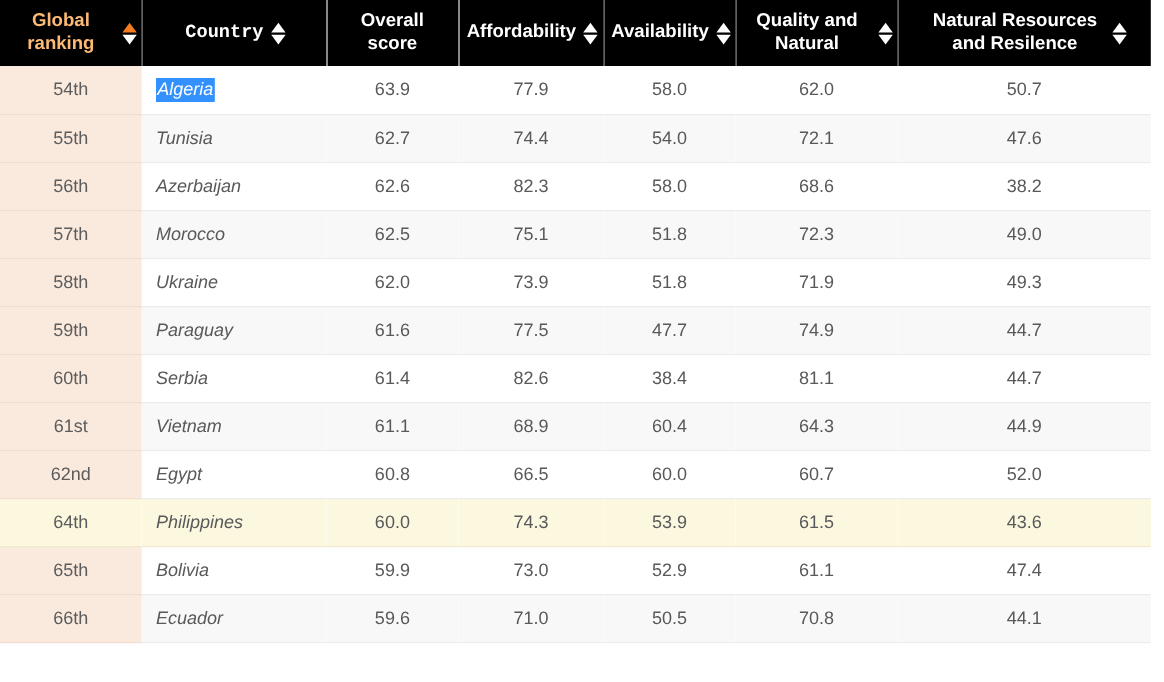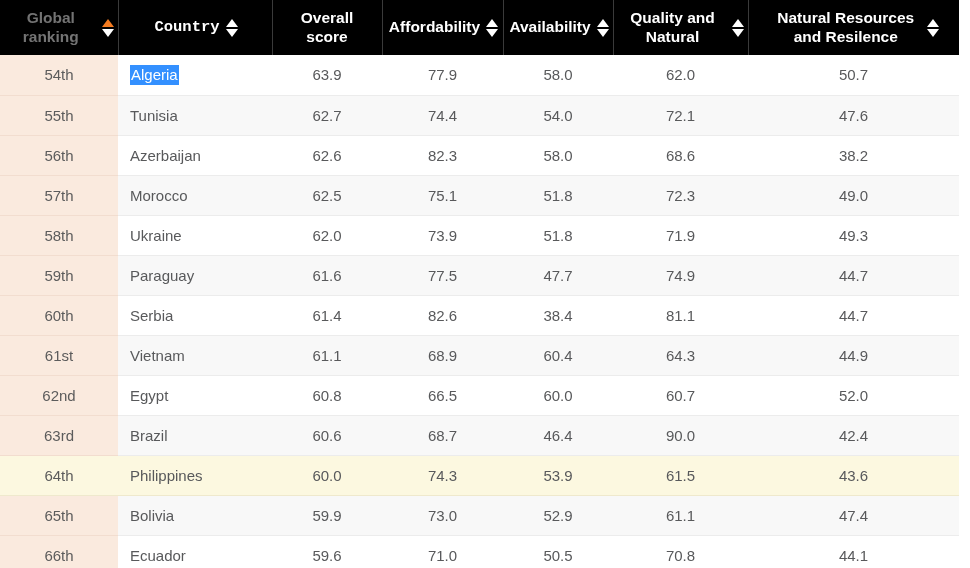--- a/index.html
+++ b/index.html
@@ -69,21 +69,21 @@
   }
   .arrow-up {
     border-bottom: 8px solid #ffffff;
     margin-bottom: 2px;
   }
   .arrow-down {
     border-top: 8px solid #ffffff;
   }
   .sort-arrows.active .arrow-up { border-bottom-color: #f47b20; }
 
-  th.col-rank .th-label { color: #737373; }
+  th.col-rank .th-label { color: #fdba74; }
 
   
   .col-rank  { width: 118px; }
   .col-country { width: 154px; font-family: Liberation Mono, monospace; }
   .col-overall { width: 110px; }
   .col-afford { width: 121px; }
   .col-avail  { width: 110px; }
   .col-quality { width: 135px; }
   .col-natural { width: 211px; }
 
@@ -101,20 +101,21 @@
   }
   .ranking-table tbody tr td.cell-rank {
     background: #faeade;
     font-weight: normal;
     color: #5c5c5c;
     border-bottom: 1px solid #f2ddcf;
   }
   .ranking-table tbody tr td.cell-country {
     text-align: left;
     padding-left: 12px;
+    font-style: italic;
   }
 
   
   .ranking-table tbody tr:nth-child(odd) td { background: #ffffff; }
   .ranking-table tbody tr:nth-child(even) td { background: #f8f8f8; }
   .ranking-table tbody tr:nth-child(odd) td.cell-rank,
   .ranking-table tbody tr:nth-child(even) td.cell-rank { background: #faeade; }
 
   
   .ranking-table tbody tr.row-highlight td,
@@ -271,29 +272,20 @@
         <td class="cell-natural">44.9</td>
       </tr>
       <tr>
         <td class="cell-rank">62nd</td>
         <td class="cell-country">Egypt</td>
         <td class="cell-overall">60.8</td>
         <td class="cell-afford">66.5</td>
         <td class="cell-avail">60.0</td>
         <td class="cell-quality">60.7</td>
         <td class="cell-natural">52.0</td>
-      </tr>
-      <tr>
-        <td class="cell-rank">63rd</td>
-        <td class="cell-country">Brazil</td>
-        <td class="cell-overall">60.6</td>
-        <td class="cell-afford">68.7</td>
-        <td class="cell-avail">46.4</td>
-        <td class="cell-quality">90.0</td>
-        <td class="cell-natural">42.4</td>
       </tr>
       <tr class="row-highlight">
         <td class="cell-rank">64th</td>
         <td class="cell-country">Philippines</td>
         <td class="cell-overall">60.0</td>
         <td class="cell-afford">74.3</td>
         <td class="cell-avail">53.9</td>
         <td class="cell-quality">61.5</td>
         <td class="cell-natural">43.6</td>
       </tr>

